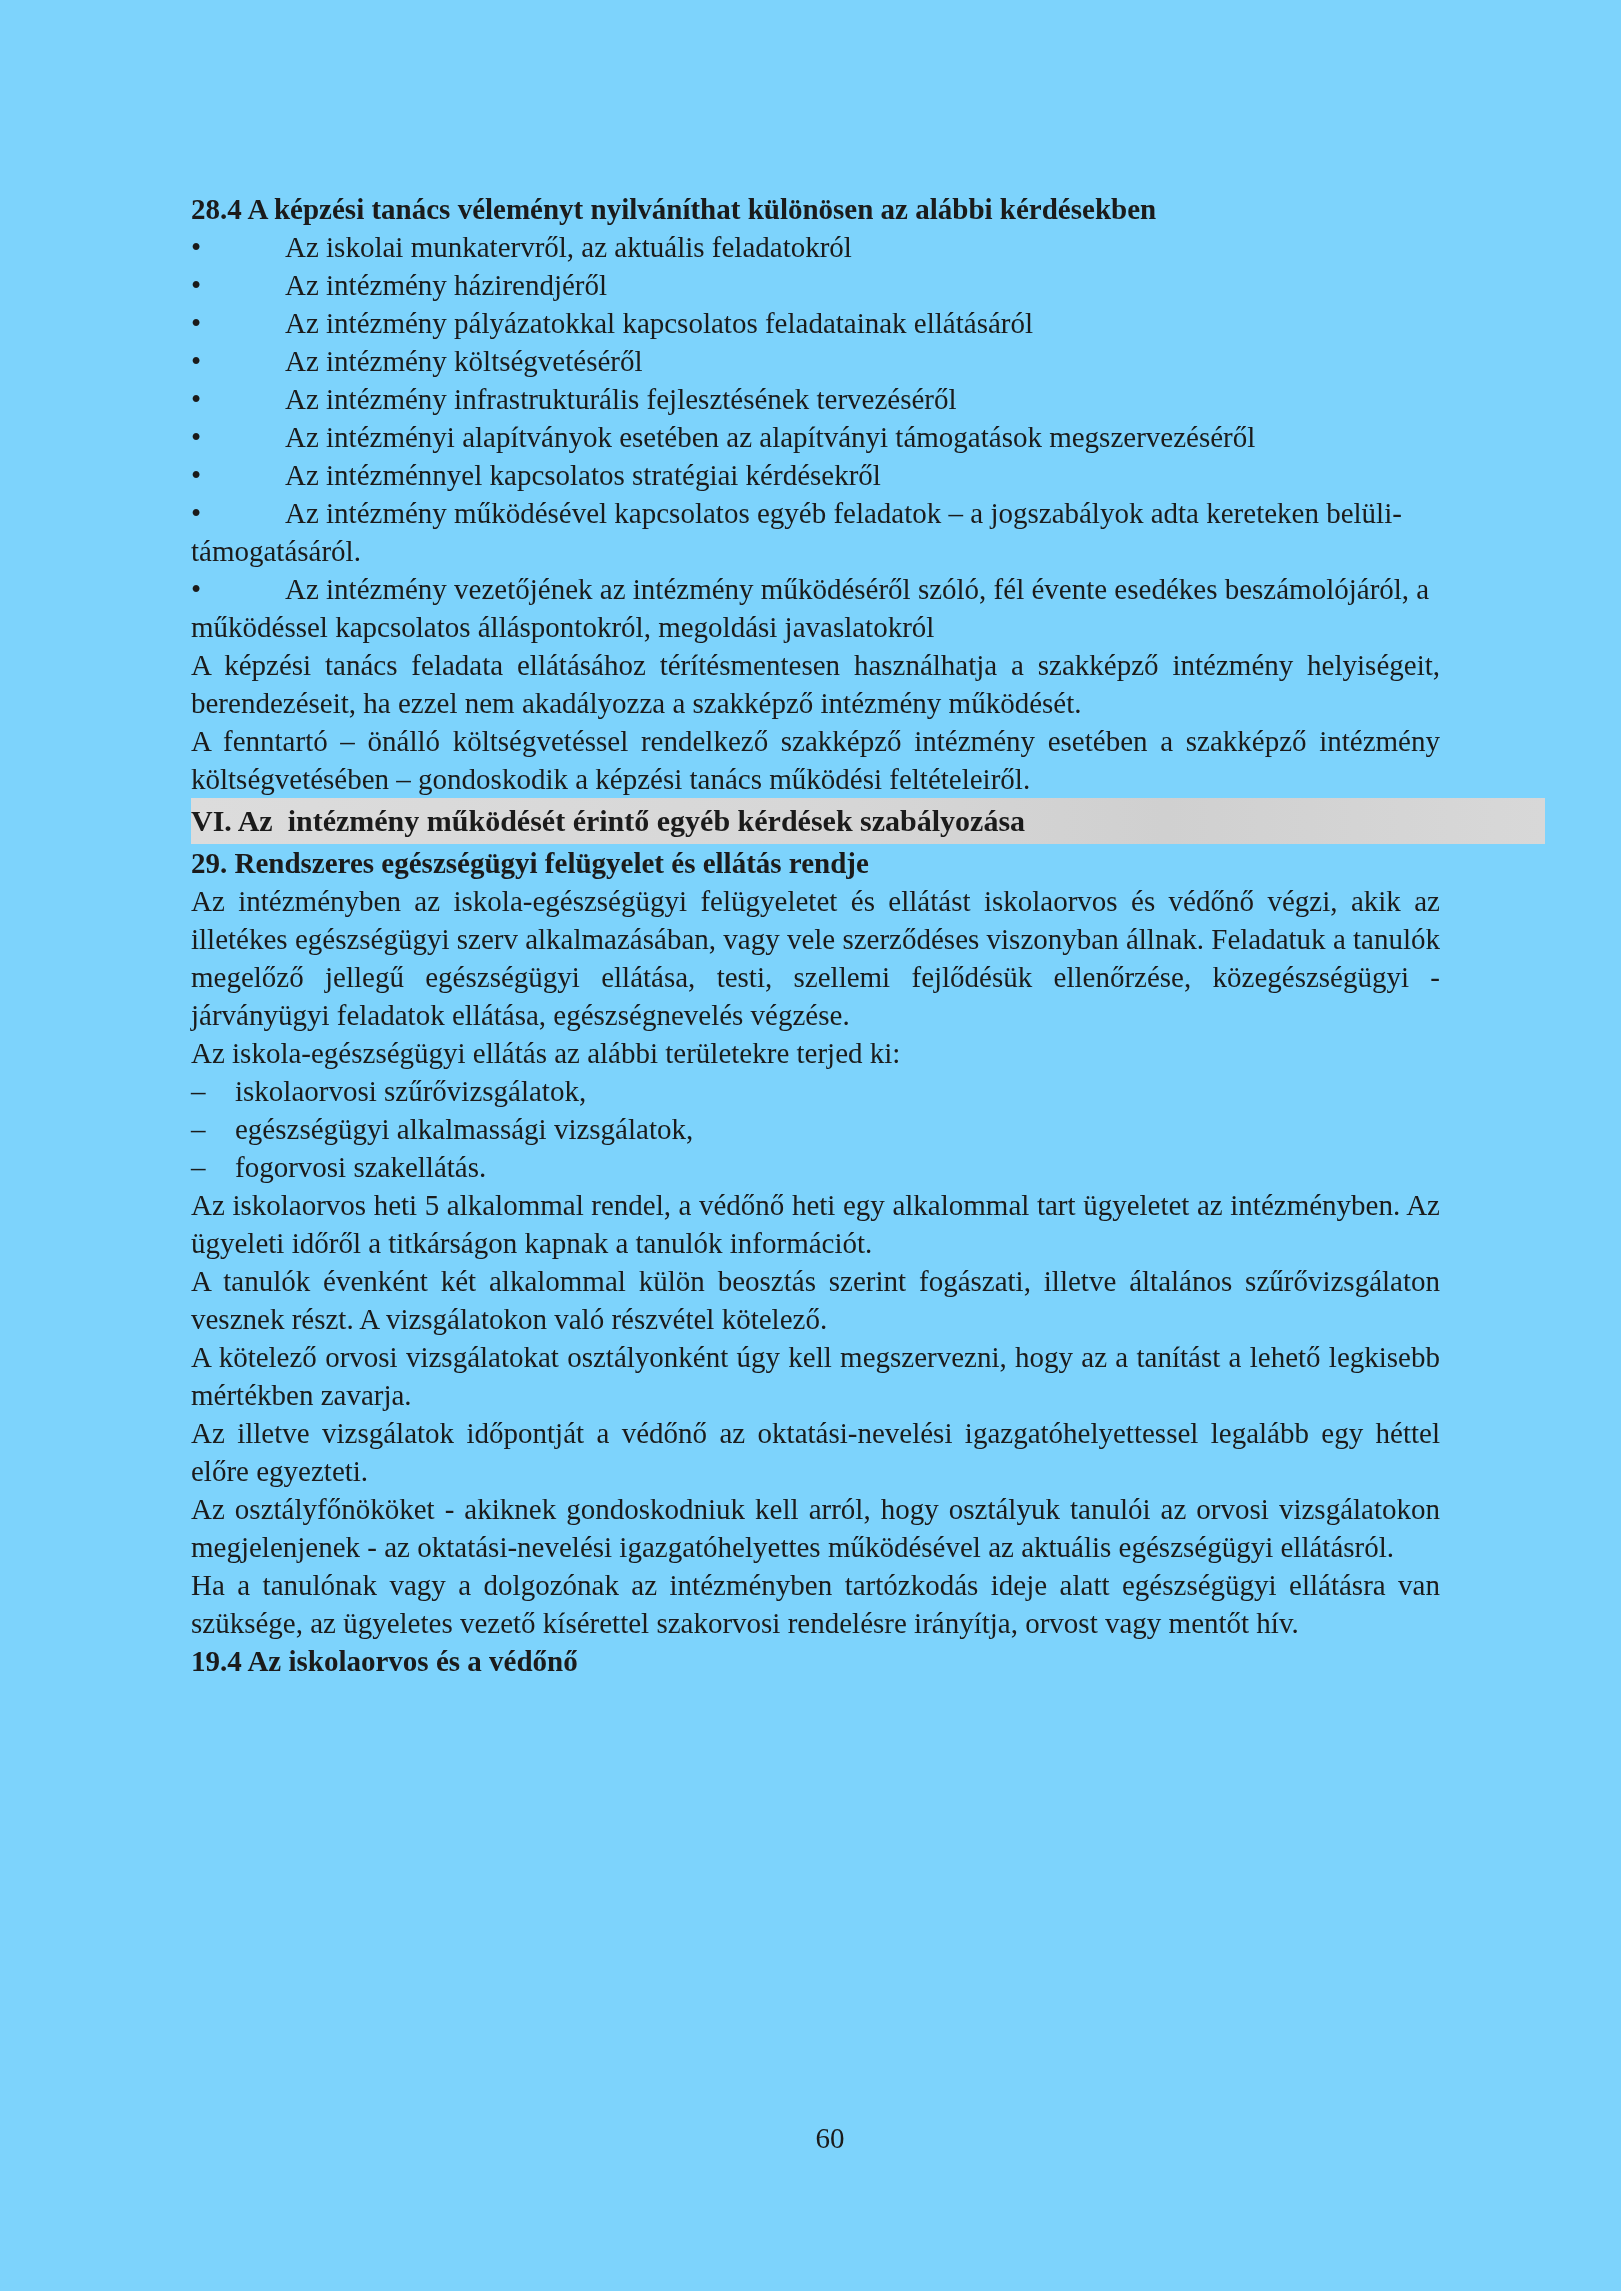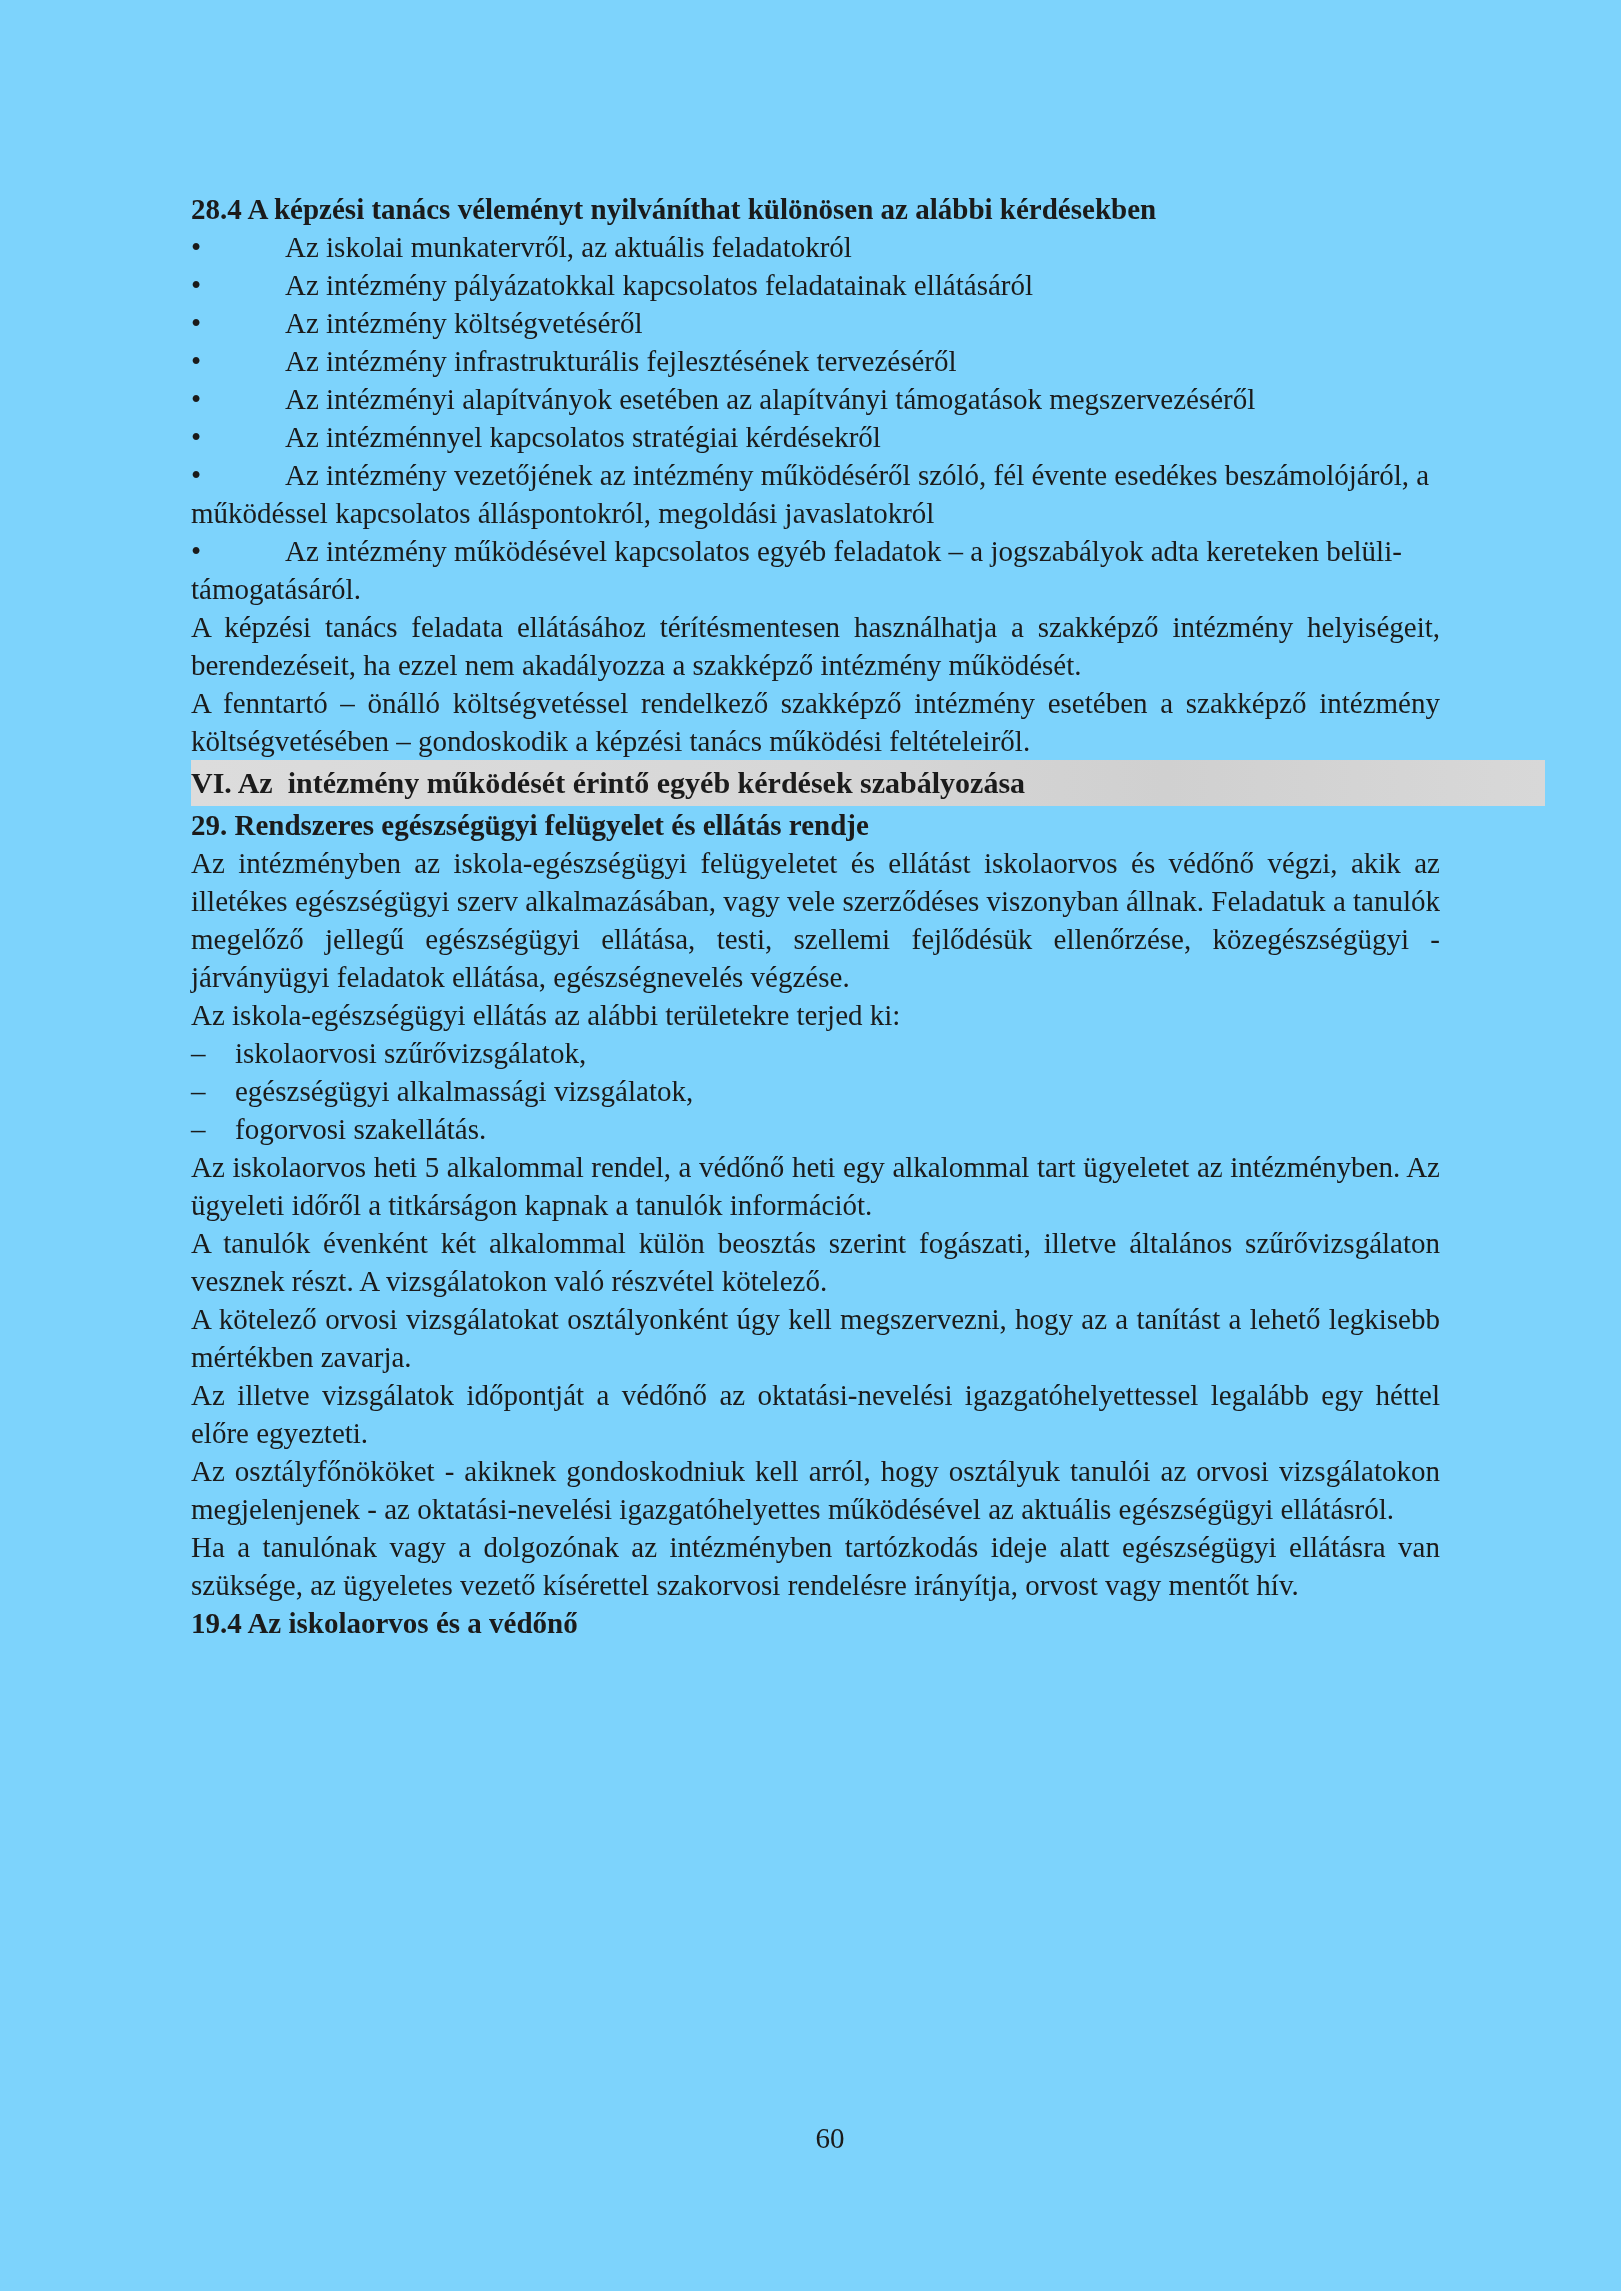--- a/index.html
+++ b/index.html
@@ -76,27 +76,28 @@
 </head>
 <body>
 
 <div class="page">
   <div class="content">
 
     <h1 class="heading-bold">28.4 A képzési tanács véleményt nyilváníthat különösen az alábbi kérdésekben</h1>
 
     <div class="bullet-list">
       <div class="bullet-item"><span class="bullet-glyph">•</span><span>Az iskolai munkatervről, az aktuális feladatokról</span></div>
+      <div class="bullet-item"><span class="bullet-glyph">•</span><span>Az intézmény házirendjéről</span></div>
       <div class="bullet-item"><span class="bullet-glyph">•</span><span>Az intézmény pályázatokkal kapcsolatos feladatainak ellátásáról</span></div>
       <div class="bullet-item"><span class="bullet-glyph">•</span><span>Az intézmény költségvetéséről</span></div>
       <div class="bullet-item"><span class="bullet-glyph">•</span><span>Az intézmény infrastrukturális fejlesztésének tervezéséről</span></div>
       <div class="bullet-item"><span class="bullet-glyph">•</span><span>Az intézményi alapítványok esetében az alapítványi támogatások megszervezéséről</span></div>
       <div class="bullet-item"><span class="bullet-glyph">•</span><span>Az intézménnyel kapcsolatos stratégiai kérdésekről</span></div>
+      <div class="bullet-item"><span class="bullet-glyph">•</span><span>Az intézmény működésével kapcsolatos egyéb feladatok – a jogszabályok adta kereteken belüli- támogatásáról.</span></div>
       <div class="bullet-item"><span class="bullet-glyph">•</span><span>Az intézmény vezetőjének az intézmény működéséről szóló, fél évente esedékes beszámolójáról, a működéssel kapcsolatos álláspontokról, megoldási javaslatokról</span></div>
-      <div class="bullet-item"><span class="bullet-glyph">•</span><span>Az intézmény működésével kapcsolatos egyéb feladatok – a jogszabályok adta kereteken belüli- támogatásáról.</span></div>
     </div>
 
     <p class="body-par">A képzési tanács feladata ellátásához térítésmentesen használhatja a szakképző intézmény helyiségeit, berendezéseit, ha ezzel nem akadályozza a szakképző intézmény működését.</p>
     <p class="body-par">A fenntartó – önálló költségvetéssel rendelkező szakképző intézmény esetében a szakképző intézmény költségvetésében – gondoskodik a képzési tanács működési feltételeiről.</p>
 
     <div class="section-band">
       <h2 class="section-band-heading">VI. Az  intézmény működését érintő egyéb kérdések szabályozása</h2>
     </div>
 
     <h2 class="heading-bold h29">29. Rendszeres egészségügyi felügyelet és ellátás rendje</h2>

